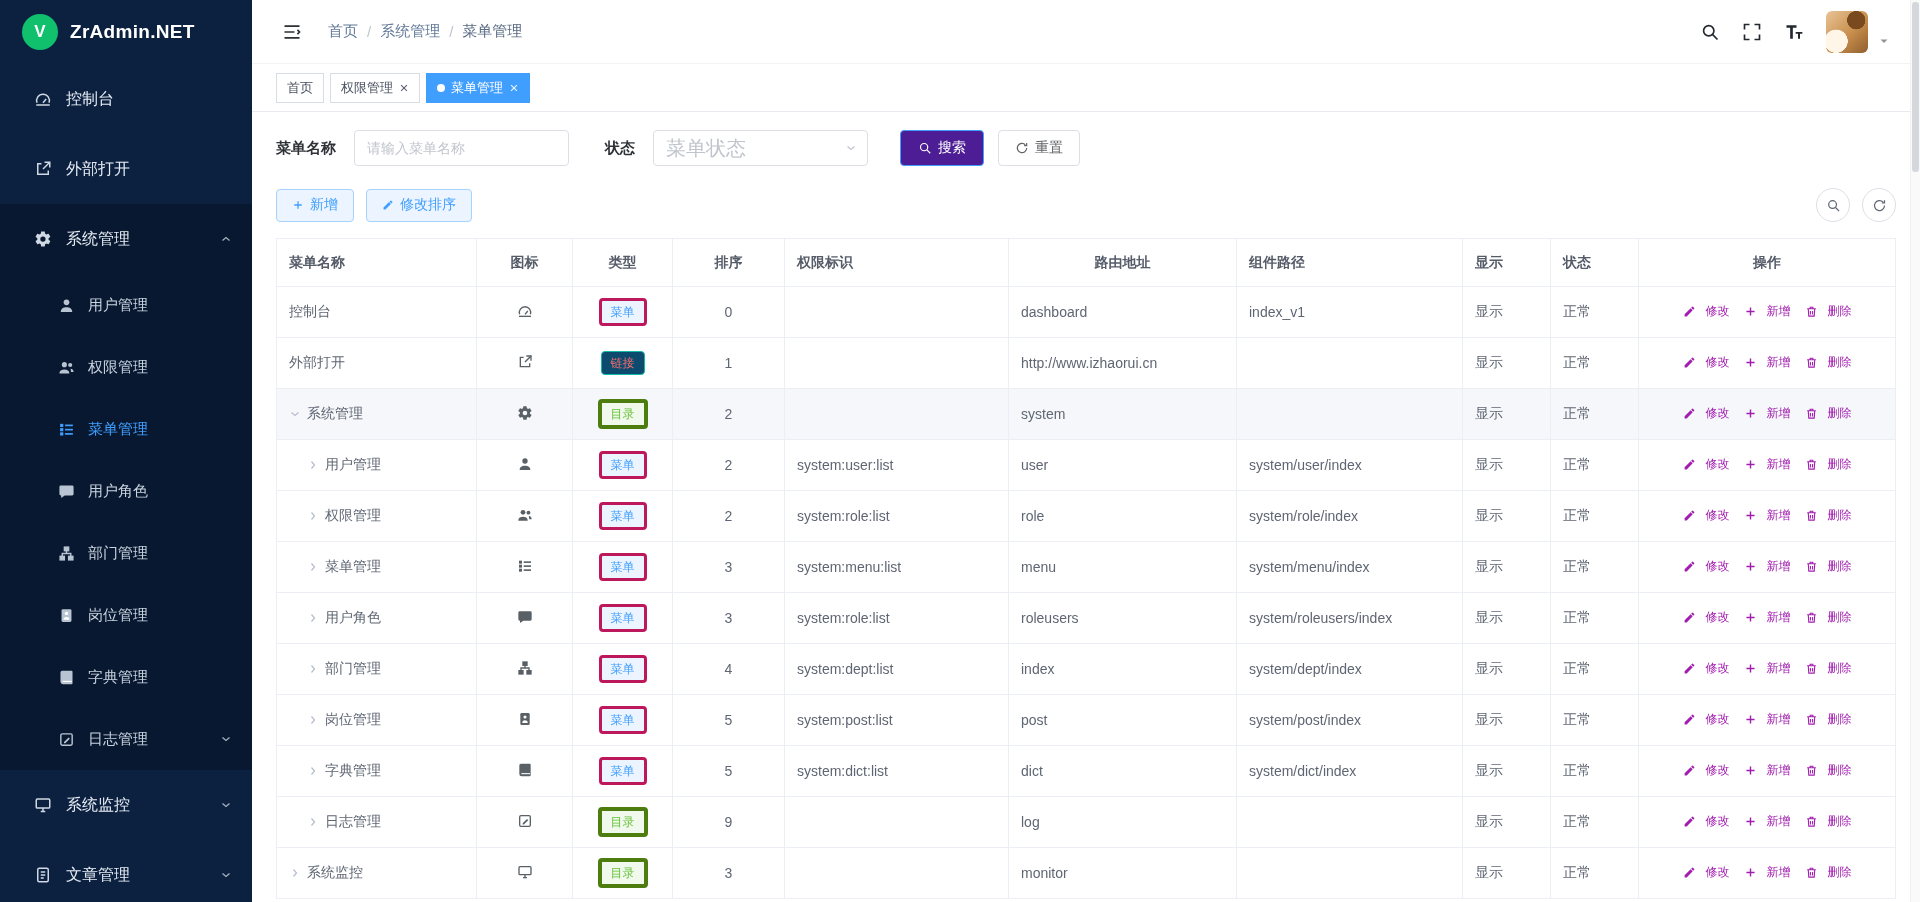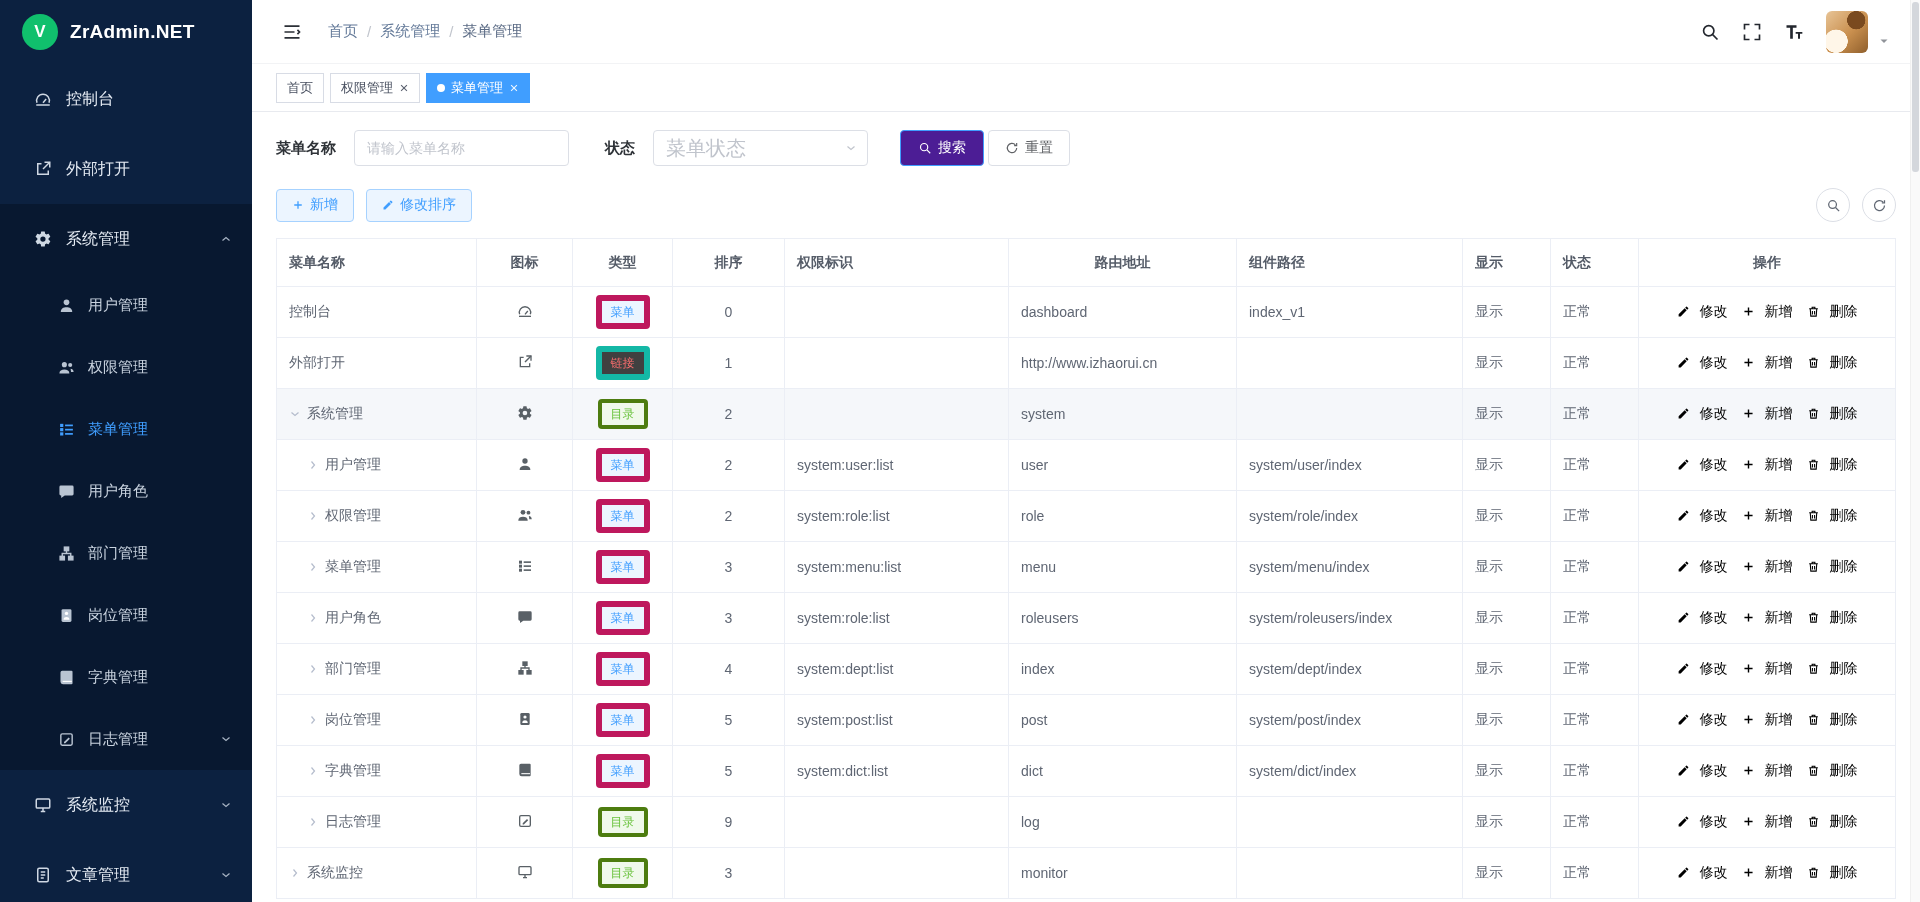--- a/index.html
+++ b/index.html
@@ -51,41 +51,41 @@
   .filter{display:flex;align-items:center}
   .f-label{font-size:15px;font-weight:bold;color:#2f3338;margin-right:18px;white-space:nowrap}
   .f-label2{margin-left:36px}
   .f-input{width:215px;height:36px;border:1px solid #dcdfe6;border-radius:4px;padding:0 12px;font-size:14px;color:#606266;outline:none;font-family:inherit;background:#fff}
   .f-input::placeholder{color:#c0c4cc}
   .f-select{width:215px;height:36px;border:1px solid #dcdfe6;border-radius:4px;padding:0 10px 0 12px;display:flex;align-items:center;justify-content:space-between;color:#c0c4cc;font-size:20px;cursor:pointer;background:#fff}
   .sel-arrow{font-size:12px;color:#c0c4cc}
   .btn{display:inline-flex;align-items:center;gap:6px;border-radius:4px;font-size:14px;cursor:pointer;font-family:inherit;white-space:nowrap}
   .btn .ic{font-size:14px}
   .btn-primary{height:36px;padding:0 17px;background:#4c1d95;border:1px solid #409eff;color:#fff;margin-left:32px}
-  .btn-default{height:36px;padding:0 16px;background:#fff;border:1px solid #dcdfe6;color:#606266;margin-left:4px}
+  .btn-default{height:36px;padding:0 16px;background:#fff;border:1px solid #dcdfe6;color:#606266;margin-left:14px}
   .toolbar{display:flex;align-items:center;margin-top:22px}
   .btn-soft{height:33px;padding:0 15px;background:#ecf5ff;border:1px solid #a6d2ff;color:#409eff;margin-right:12px}
   .btn-soft .ic{font-size:12px}
   .toolbar-right{margin-left:auto;display:flex;gap:12px}
   .circle-btn{width:34px;height:34px;border-radius:50%;border:1px solid #dcdfe6;background:#fff;color:#5f6672;display:flex;align-items:center;justify-content:center;font-size:15px;cursor:pointer}
 
   
   .table-wrap{margin-top:16px}
   table{width:100%;border-collapse:collapse;font-size:14px;color:#5f6673;table-layout:fixed}
   th,td{border:1px solid #ebeef5;padding:0 12px;height:51px;text-align:left;overflow:hidden;white-space:nowrap;background:#fff}
   th{height:48px;color:#555c68;font-weight:bold}
   tr.hl td{background:#f5f7fa}
   .name-wrap{display:flex;align-items:center}
   .tree-arrow{font-size:12px;color:#b4bccc;margin-right:6px}
   .row-icon{font-size:16px;color:#596066}
   .tag{display:inline-block;padding:2px 9px;font-size:12px;border-radius:4px;line-height:18px}
-  .tag-blue{background:#ecf5ff;color:#409eff;border:6px solid #be185d}
-  .tag-red{background:#404040;color:#f56c6c;border:6px solid #14b8a6}
+  .tag-blue{background:#ecf5ff;color:#409eff;border:3px solid #be185d}
+  .tag-red{background:#0c4a6e;color:#f56c6c;border:1px solid #14b8a6}
   .tag-green{background:#f0f9eb;color:#67c23a;border:4px solid #4d7c0f}
-  .act{color:#000000;cursor:pointer;display:inline-flex;align-items:center;gap:10px;margin-right:14px;font-size:14px}
+  .act{color:#a21caf;cursor:pointer;display:inline-flex;align-items:center;gap:10px;margin-right:14px;font-size:12px}
   .act.last{margin-right:0}
   .act .ic{font-size:13px}
 
   
   .scrollbar{position:fixed;top:0;right:0;width:10px;height:100%;background:#fafafa;border-left:1px solid #f0f0f0}
   .scroll-thumb{position:absolute;top:2px;left:1px;width:7px;height:170px;border-radius:3px;background:#d4d7dc;cursor:pointer}
 </style>
 </head>
 <body>
 

